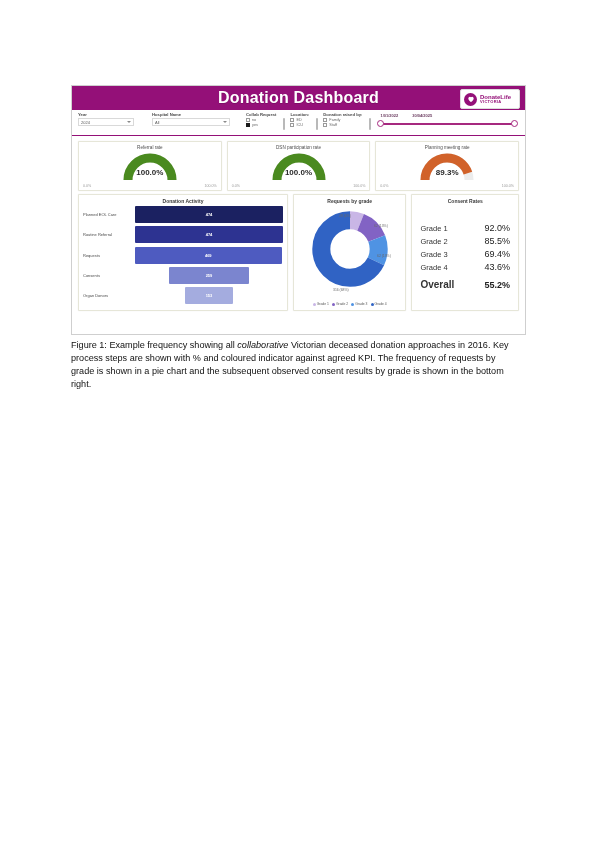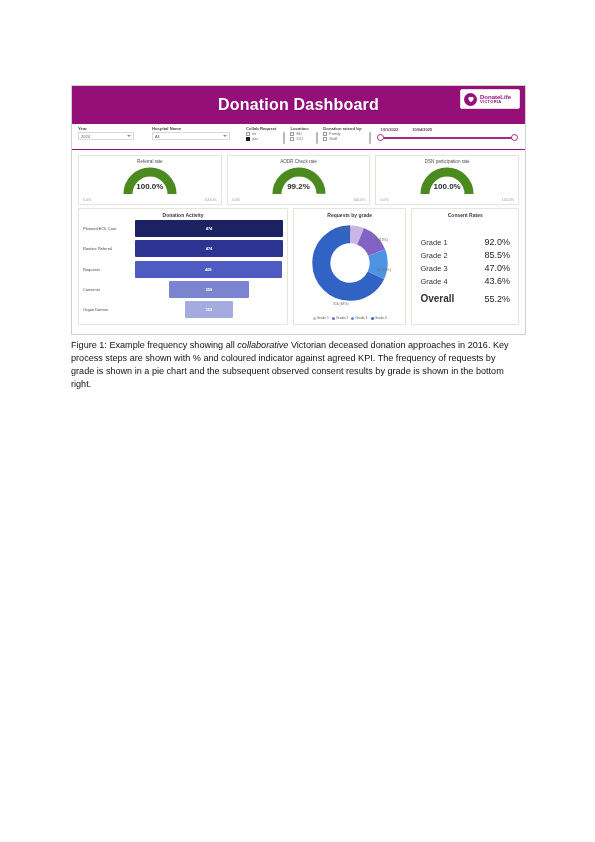--- a/index.html
+++ b/index.html
@@ -11,21 +11,21 @@
   .page{position:relative;width:595px;height:842px;overflow:hidden;}
 
   
   .dashboard{
     position:absolute;left:71px;top:85px;width:453px;height:248px;
     background:#ffffff;border:1px solid #cfcfcf;overflow:hidden;
   }
 
   
   .dash-header{
-    position:relative;height:38px;background:#941078;
+    position:relative;height:24px;background:#941078;
     display:flex;align-items:center;justify-content:center;
   }
   .dash-title{
     color:#ffffff;font-weight:bold;font-size:16px;letter-spacing:.2px;
     text-shadow:0 1px 0 rgba(0,0,0,.15);
   }
   .logo-box{
     position:absolute;right:5px;top:3px;width:60px;height:20px;
     background:#ffffff;border:1px solid #dcdcdc;border-radius:2px;
     display:flex;align-items:center;gap:3px;padding:0 3px;box-sizing:border-box;
@@ -129,21 +129,21 @@
   .lg span{font-size:3.4px;color:#5a5a5a;}
 
   
   .consent-card{width:108px;height:117px;padding:0 6px 4px 6px;box-sizing:border-box;display:flex;flex-direction:column;}
   .consent-list{flex:1;display:flex;flex-direction:column;justify-content:center;gap:1px;}
   .c-row{display:flex;justify-content:space-between;align-items:baseline;padding:1px 2px;}
   .c-row .k{font-size:7.5px;color:#333;}
   .c-row .v{font-size:9px;color:#222;font-weight:500;}
   .c-row.total{margin-top:4px;}
   .c-row.total .k{font-weight:bold;font-size:10px;}
-  .c-row.total .v{font-weight:normal;}
+  .c-row.total .v{font-weight:bold;}
 
   
   .caption{
     position:absolute;left:71px;top:339px;width:442px;
     font-size:9.1px;line-height:13px;color:#111;
   }
   .caption em{font-style:italic;margin-top:13px;}
 </style>
 </head>
 <body>
@@ -257,50 +257,50 @@
             <path d="M7 29 A22 22 0 0 1 51 29" fill="none" stroke="#4a8a1f" stroke-width="9" stroke-linecap="butt" stroke-dasharray="69.1 200" stroke-dashoffset="0"></path>
           </svg>
           <div class="gauge-val">100.0%</div>
         </div>
         <div class="gauge-scale">
           <span>0.0%</span>
           <span>100.0%</span>
         </div>
       </div>
 
-      <div class="card gauge-card">
-        <div class="gauge-title">AODR Check rate</div>
-        <div class="gauge-wrap">
-          <svg viewBox="0 0 58 31" width="58" height="31">
-            <path d="M7 29 A22 22 0 0 1 51 29" fill="none" stroke="#ececec" stroke-width="9"></path>
-            <path d="M7 29 A22 22 0 0 1 51 29" fill="none" stroke="#4a8a1f" stroke-width="9" stroke-dasharray="68.5 200"></path>
-          </svg>
-          <div class="gauge-val">99.2%</div>
-        </div>
-        <div class="gauge-scale">
-          <span>0.0%</span>
-          <span>100.0%</span>
-        </div>
-      </div>
 
       <div class="card gauge-card">
         <div class="gauge-title">DSN participation rate</div>
         <div class="gauge-wrap">
           <svg viewBox="0 0 58 31" width="58" height="31">
             <path d="M7 29 A22 22 0 0 1 51 29" fill="none" stroke="#ececec" stroke-width="9"></path>
             <path d="M7 29 A22 22 0 0 1 51 29" fill="none" stroke="#4a8a1f" stroke-width="9" stroke-dasharray="69.1 200"></path>
           </svg>
           <div class="gauge-val">100.0%</div>
         </div>
         <div class="gauge-scale">
           <span>0.0%</span>
           <span>100.0%</span>
         </div>
       </div>
 
+      <div class="card gauge-card">
+        <div class="gauge-title">Planning meeting rate</div>
+        <div class="gauge-wrap">
+          <svg viewBox="0 0 58 31" width="58" height="31">
+            <path d="M7 29 A22 22 0 0 1 51 29" fill="none" stroke="#ececec" stroke-width="9"></path>
+            <path d="M7 29 A22 22 0 0 1 51 29" fill="none" stroke="#d1622a" stroke-width="9" stroke-dasharray="61.7 200"></path>
+          </svg>
+          <div class="gauge-val">89.3%</div>
+        </div>
+        <div class="gauge-scale">
+          <span>0.0%</span>
+          <span>100.0%</span>
+        </div>
+      </div>
 
 
     </div>
 
     <div class="bottom-row">
 
       <div class="card activity-card">
         <div class="panel-title">Donation Activity</div>
         <div class="funnel">
 
@@ -395,21 +395,21 @@
           <div class="c-row">
             <span class="k">Grade 1</span>
             <span class="v">92.0%</span>
           </div>
           <div class="c-row">
             <span class="k">Grade 2</span>
             <span class="v">85.5%</span>
           </div>
           <div class="c-row">
             <span class="k">Grade 3</span>
-            <span class="v">47.0%</span>
+            <span class="v">69.4%</span>
           </div>
           <div class="c-row">
             <span class="k">Grade 4</span>
             <span class="v">43.6%</span>
           </div>
           <div class="c-row total">
             <span class="k">Overall</span>
             <span class="v">55.2%</span>
           </div>
         </div>

